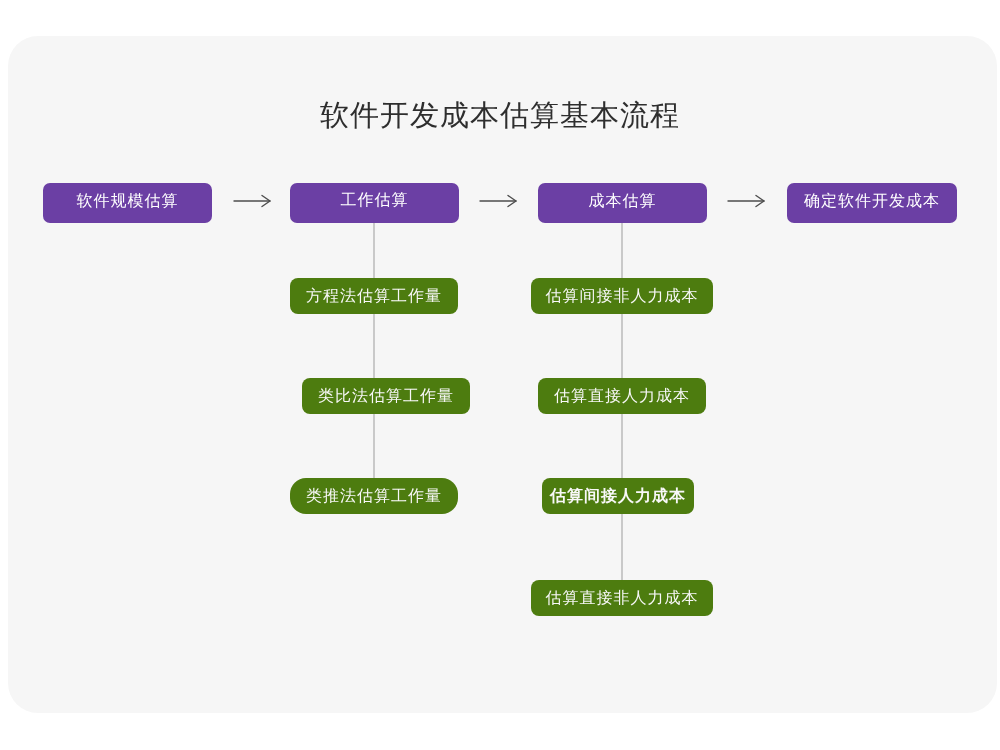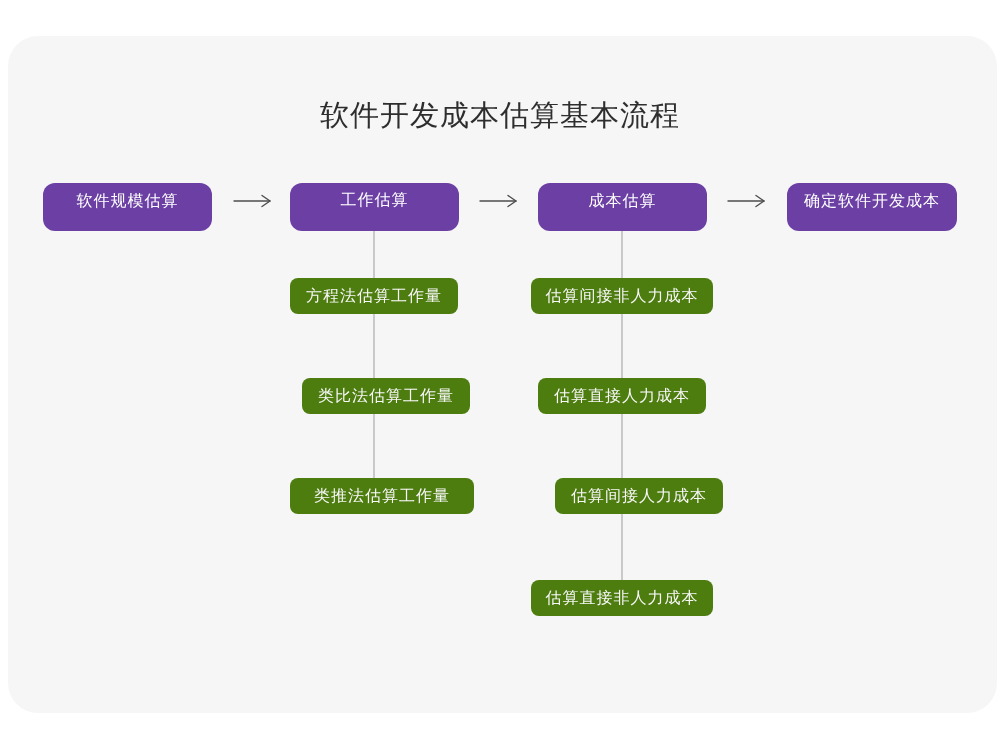--- a/index.html
+++ b/index.html
@@ -32,27 +32,27 @@
     width: 1000px;
     text-align: center;
     font-size: 29px;
     letter-spacing: 1px;
     color: #2e2e2e;
     font-weight: 400;
   }
   .main-node {
     position: absolute;
     top: 183px;
-    height: 48px;
+    height: 40px;
     line-height: 36px;
     background: #6b3fa4;
     color: #ffffff;
     font-size: 16px;
     text-align: center;
-    border-radius: 12px;
+    border-radius: 7px;
     letter-spacing: 1px;
     z-index: 3;
     box-sizing: border-box;
   }
   .sub-node {
     position: absolute;
     height: 36px;
     line-height: 36px;
     background: #4d7c0f;
     color: #f8f8f8;
@@ -114,20 +114,20 @@
     <svg width="40" height="16" viewBox="0 0 40 16">
       <line x1="1" y1="8" x2="37" y2="8" stroke="#4d4d4d" stroke-width="1.4" stroke-linecap="round"></line>
       <polyline points="29,2.5 37,8 29,13.5" fill="none" stroke="#4d4d4d" stroke-width="1.4" stroke-linecap="round" stroke-linejoin="round"></polyline>
     </svg>
   </div>
 
   <div class="main-node" style="left:787px; width:170px;">确定软件开发成本</div>
 
   <div class="sub-node" style="left:290px; top:278px; width:168px;">方程法估算工作量</div>
   <div class="sub-node" style="left:302px; top:378px; width:168px;">类比法估算工作量</div>
-  <div class="sub-node" style="left:290px; top:478px; width:184px;">类推法估算工作量</div>
+  <div class="sub-node" style="left:290px; top:478px; width:168px;border-radius:16px;">类推法估算工作量</div>
 
   <div class="sub-node" style="left:531px; top:278px; width:182px;">估算间接非人力成本</div>
   <div class="sub-node" style="left:538px; top:378px; width:168px;border-radius:8px;">估算直接人力成本</div>
-  <div class="sub-node" style="left:555px; top:478px; width:168px;">估算间接人力成本</div>
+  <div class="sub-node" style="left:542px; top:478px; width:152px;font-weight:bold;">估算间接人力成本</div>
   <div class="sub-node" style="left:531px; top:580px; width:182px;">估算直接非人力成本</div>
 
 </div>
 
 </body></html>

